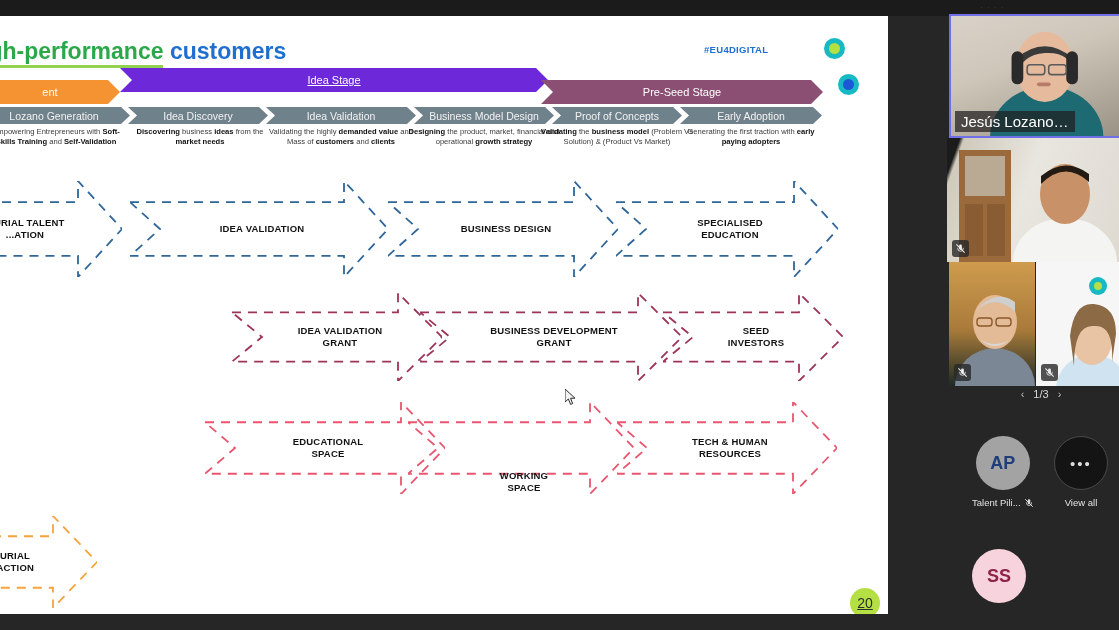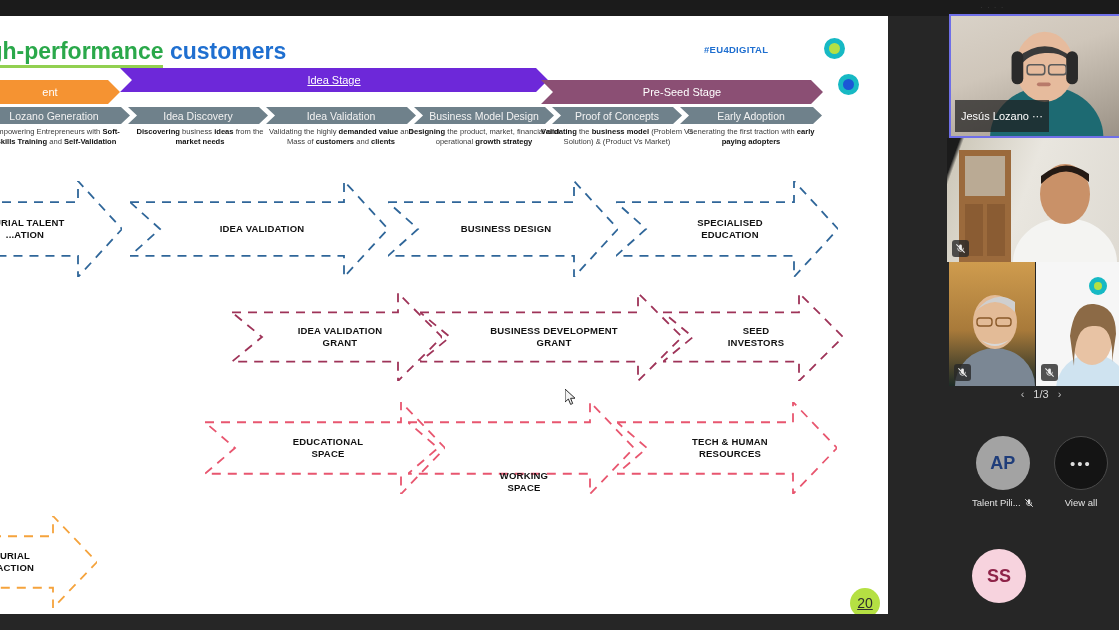--- a/index.html
+++ b/index.html
@@ -61,21 +61,21 @@
     line-height:12px; letter-spacing:.2px; }
   .arrow svg { position:absolute; left:0; top:0; }
   .arrow span { position:relative; z-index:2; padding-left:6px; }
 
   
   .rail { position:absolute; left:888px; top:16px; width:231px; height:614px;
     background:#262626; }
   .tile { position:absolute; overflow:hidden; background:#000; }
   .tile .bg { position:absolute; inset:0; }
   .nametag { position:absolute; left:4px; bottom:4px; background:rgba(30,30,30,.72);
-    color:#fff; font-size:11px; padding:10px 6px; border-radius:0;
+    color:#fff; font-size:15px; padding:2px 6px; border-radius:0;
     max-width:120px; overflow:hidden; text-overflow:ellipsis; white-space:nowrap; }
   .micoff { position:absolute; left:5px; bottom:5px; width:17px; height:17px;
     background:rgba(40,40,40,.8); border-radius:3px; display:flex;
     align-items:center; justify-content:center; }
 
   .pager { position:absolute; left:996px; top:384px; width:90px; height:20px;
     display:flex; align-items:center; justify-content:center; gap:9px;
     color:#d8d8d8; font-size:11px; }
   .pager .ch { color:#bdbdbd; font-size:11px; cursor:pointer; }
 

